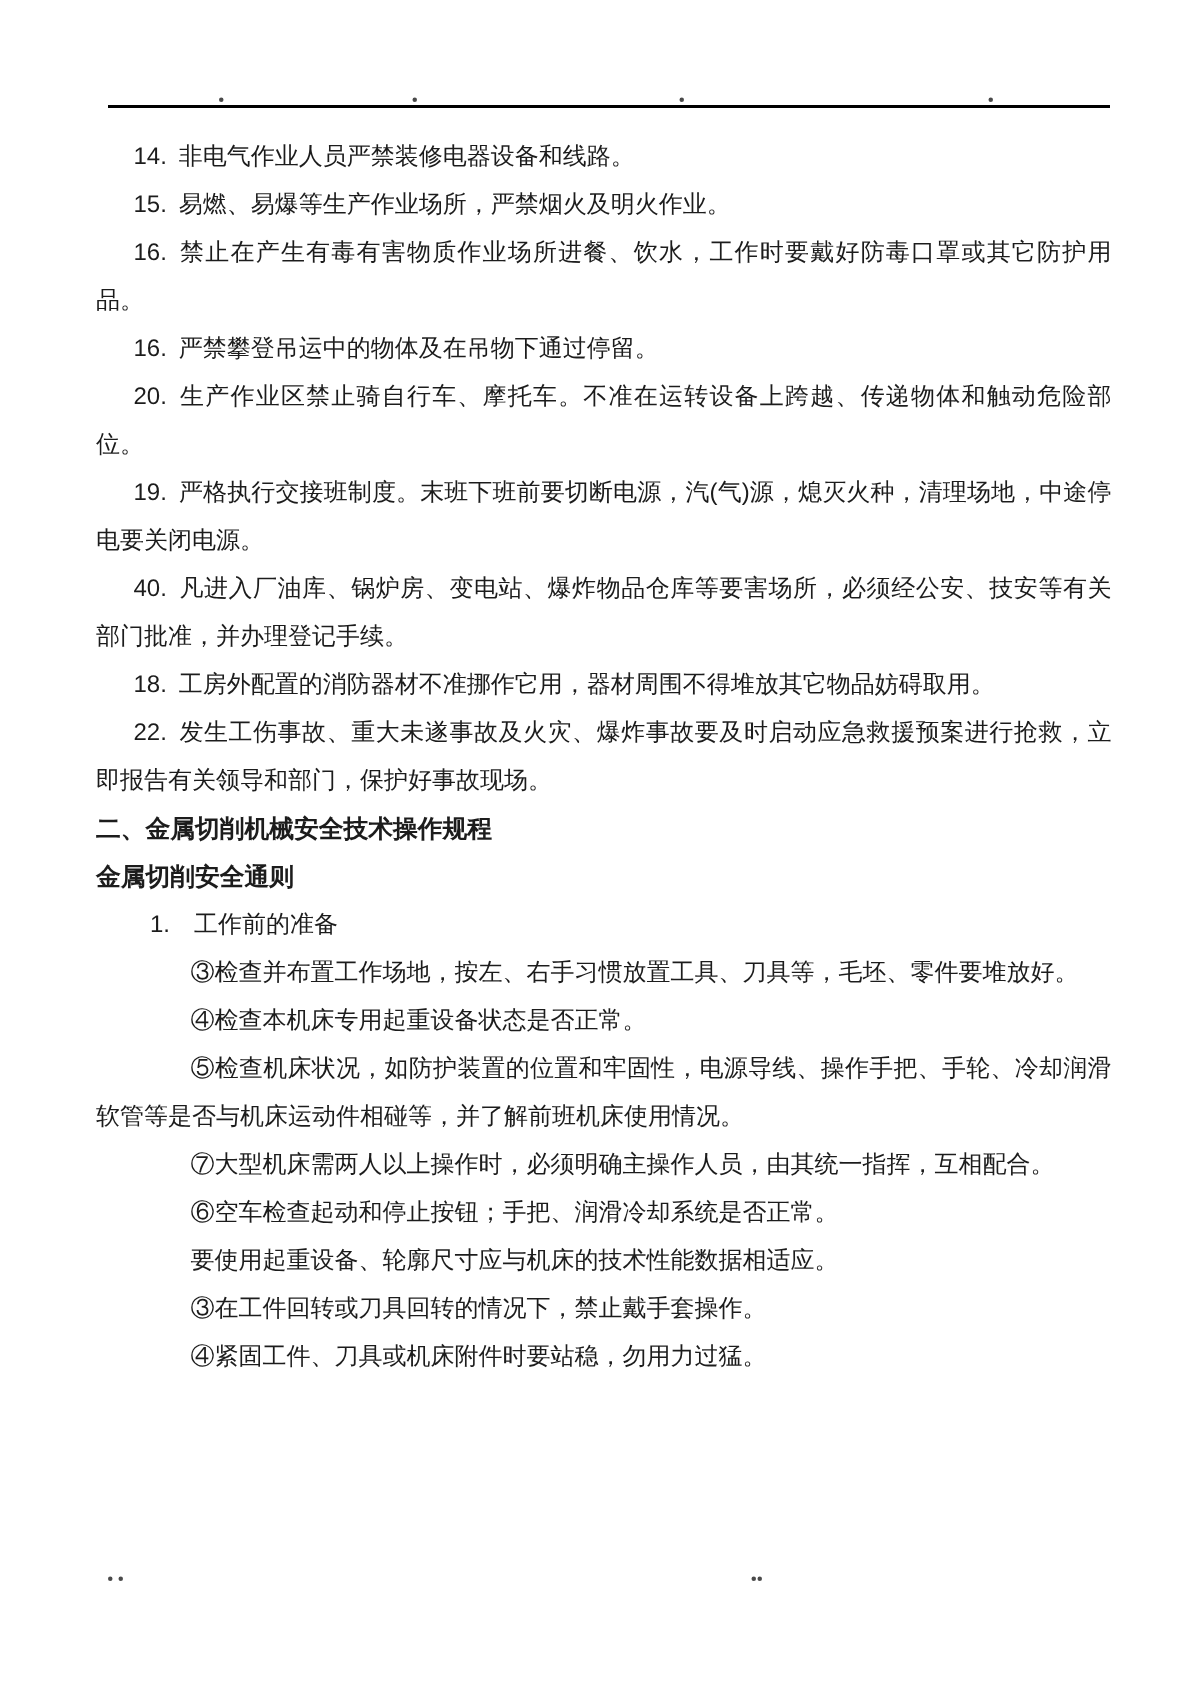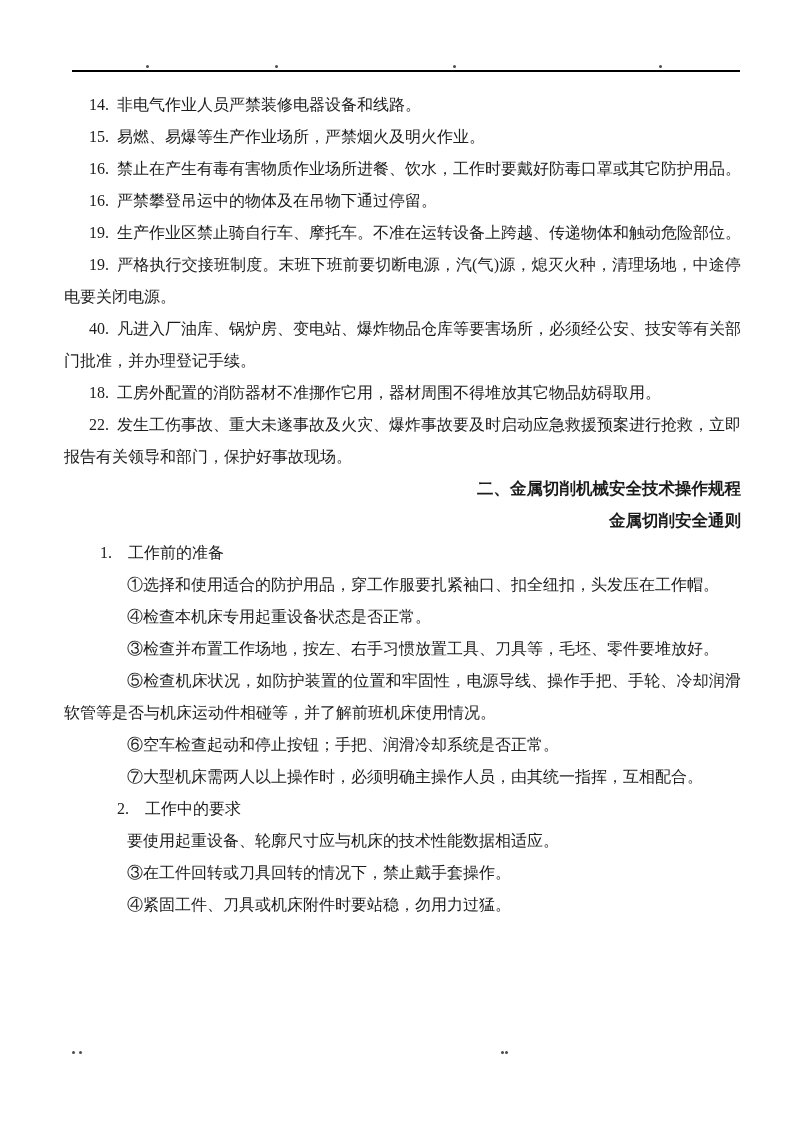--- a/index.html
+++ b/index.html
@@ -2,21 +2,21 @@
 <html><head>
 <meta charset="utf-8">
 <style>
   html,body{margin:0;padding:0;background:#ffffff;}
   .page{
     position:relative;
     width:793px;
     height:1122px;
     background:#ffffff;
     overflow:hidden;
-    font-family:Liberation Serif, serif;
+    font-family:Liberation Sans, sans-serif;
     color:#1c1c1c;
   }
   .header-rule{
     position:absolute;
     left:72px;
     top:70px;
     width:668px;
     height:2px;
     background:#000000;
   }
@@ -36,21 +36,21 @@
     line-height:32px;
     text-align:justify;
     letter-spacing:0;
   }
   .content p{margin:0;padding:0;}
   .num{text-indent:25px;}
   .sub1{text-indent:36px;}
   .sub2{text-indent:53px;}
   .circle{text-indent:63px;}
   .center-bold{
-    text-align:right;
+    text-align:left;
     font-weight:bold;
     font-size:16.5px;
     line-height:32px;
     margin:0;
   }
 </style>
 </head>
 <body>
 
 <div class="page">
@@ -64,36 +64,34 @@
   <div class="speck" style="left:72px;top:1051px;"></div>
   <div class="speck" style="left:79px;top:1051px;"></div>
   <div class="speck" style="left:501px;top:1051px;"></div>
   <div class="speck" style="left:505px;top:1051px;"></div>
 
   <div class="content">
     <p class="num">14. 非电气作业人员严禁装修电器设备和线路。</p>
     <p class="num">15. 易燃、易爆等生产作业场所，严禁烟火及明火作业。</p>
     <p class="num">16. 禁止在产生有毒有害物质作业场所进餐、饮水，工作时要戴好防毒口罩或其它防护用品。</p>
     <p class="num">16. 严禁攀登吊运中的物体及在吊物下通过停留。</p>
-    <p class="num">19. 生产作业区禁止骑自行车、摩托车。不准在运转设备上跨越、传递物体和触动危险部位。</p>
+    <p class="num">20. 生产作业区禁止骑自行车、摩托车。不准在运转设备上跨越、传递物体和触动危险部位。</p>
     <p class="num">19. 严格执行交接班制度。末班下班前要切断电源，汽(气)源，熄灭火种，清理场地，中途停电要关闭电源。</p>
     <p class="num">40. 凡进入厂油库、锅炉房、变电站、爆炸物品仓库等要害场所，必须经公安、技安等有关部门批准，并办理登记手续。</p>
     <p class="num">18. 工房外配置的消防器材不准挪作它用，器材周围不得堆放其它物品妨碍取用。</p>
     <p class="num">22. 发生工伤事故、重大未遂事故及火灾、爆炸事故要及时启动应急救援预案进行抢救，立即报告有关领导和部门，保护好事故现场。</p>
 
     <p class="center-bold">二、金属切削机械安全技术操作规程</p>
     <p class="center-bold">金属切削安全通则</p>
 
     <p class="sub1">1.　工作前的准备</p>
-    <p class="circle">①选择和使用适合的防护用品，穿工作服要扎紧袖口、扣全纽扣，头发压在工作帽。</p>
+    <p class="circle">③检查并布置工作场地，按左、右手习惯放置工具、刀具等，毛坯、零件要堆放好。</p>
     <p class="circle">④检查本机床专用起重设备状态是否正常。</p>
-    <p class="circle">③检查并布置工作场地，按左、右手习惯放置工具、刀具等，毛坯、零件要堆放好。</p>
     <p class="circle">⑤检查机床状况，如防护装置的位置和牢固性，电源导线、操作手把、手轮、冷却润滑软管等是否与机床运动件相碰等，并了解前班机床使用情况。</p>
+    <p class="circle">⑦大型机床需两人以上操作时，必须明确主操作人员，由其统一指挥，互相配合。</p>
     <p class="circle">⑥空车检查起动和停止按钮；手把、润滑冷却系统是否正常。</p>
-    <p class="circle">⑦大型机床需两人以上操作时，必须明确主操作人员，由其统一指挥，互相配合。</p>
 
-    <p class="sub2">2.　工作中的要求</p>
     <p class="circle">要使用起重设备、轮廓尺寸应与机床的技术性能数据相适应。</p>
     <p class="circle">③在工件回转或刀具回转的情况下，禁止戴手套操作。</p>
     <p class="circle">④紧固工件、刀具或机床附件时要站稳，勿用力过猛。</p>
   </div>
 
 </div>
 
 </body></html>

